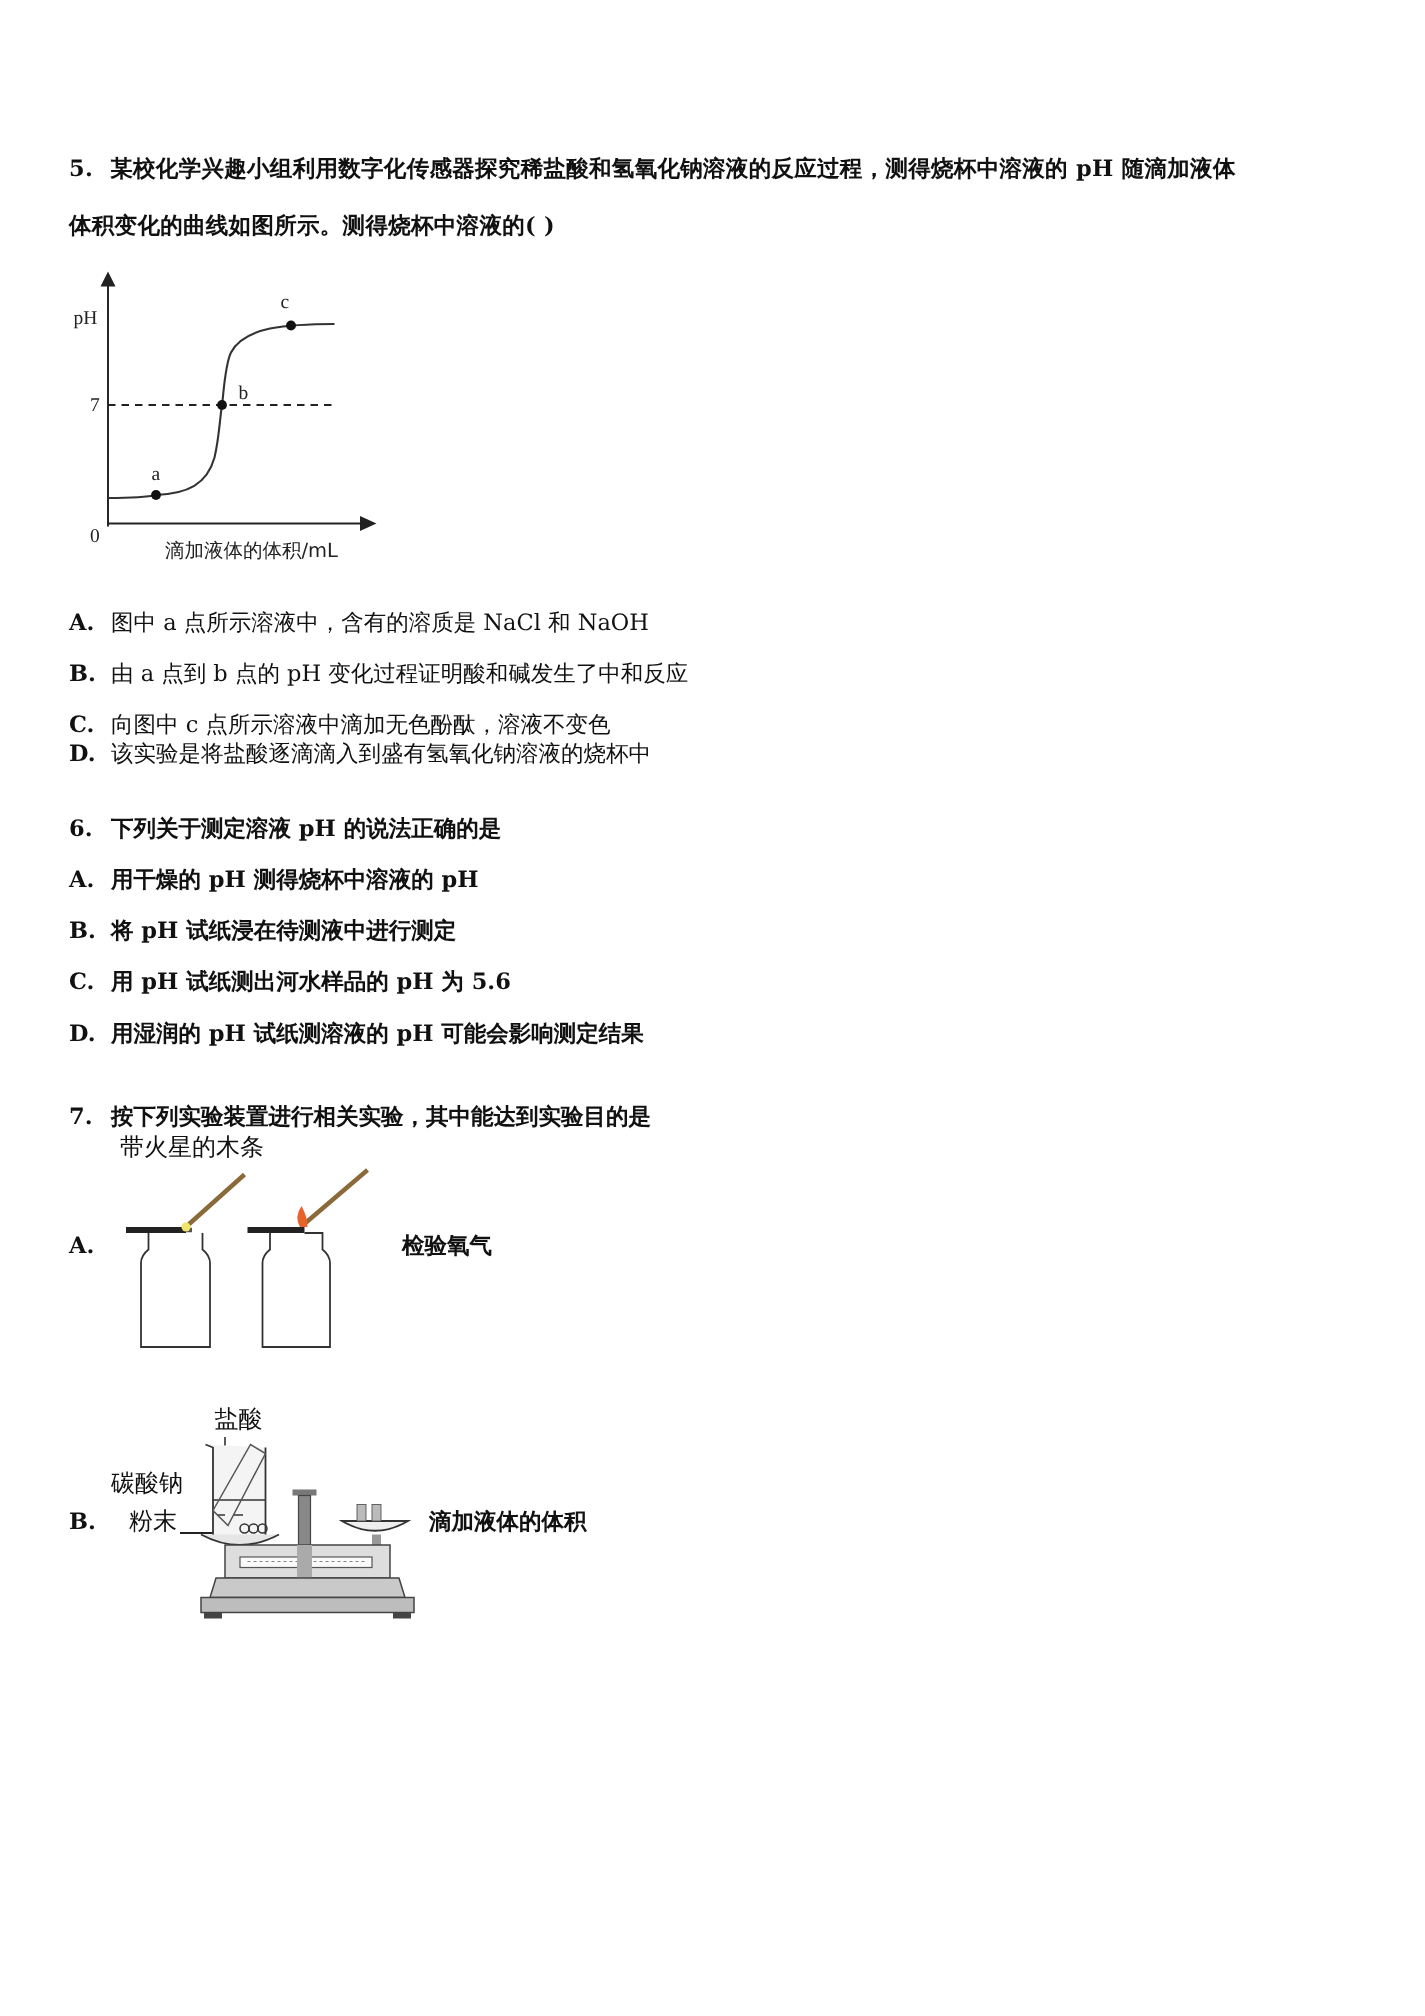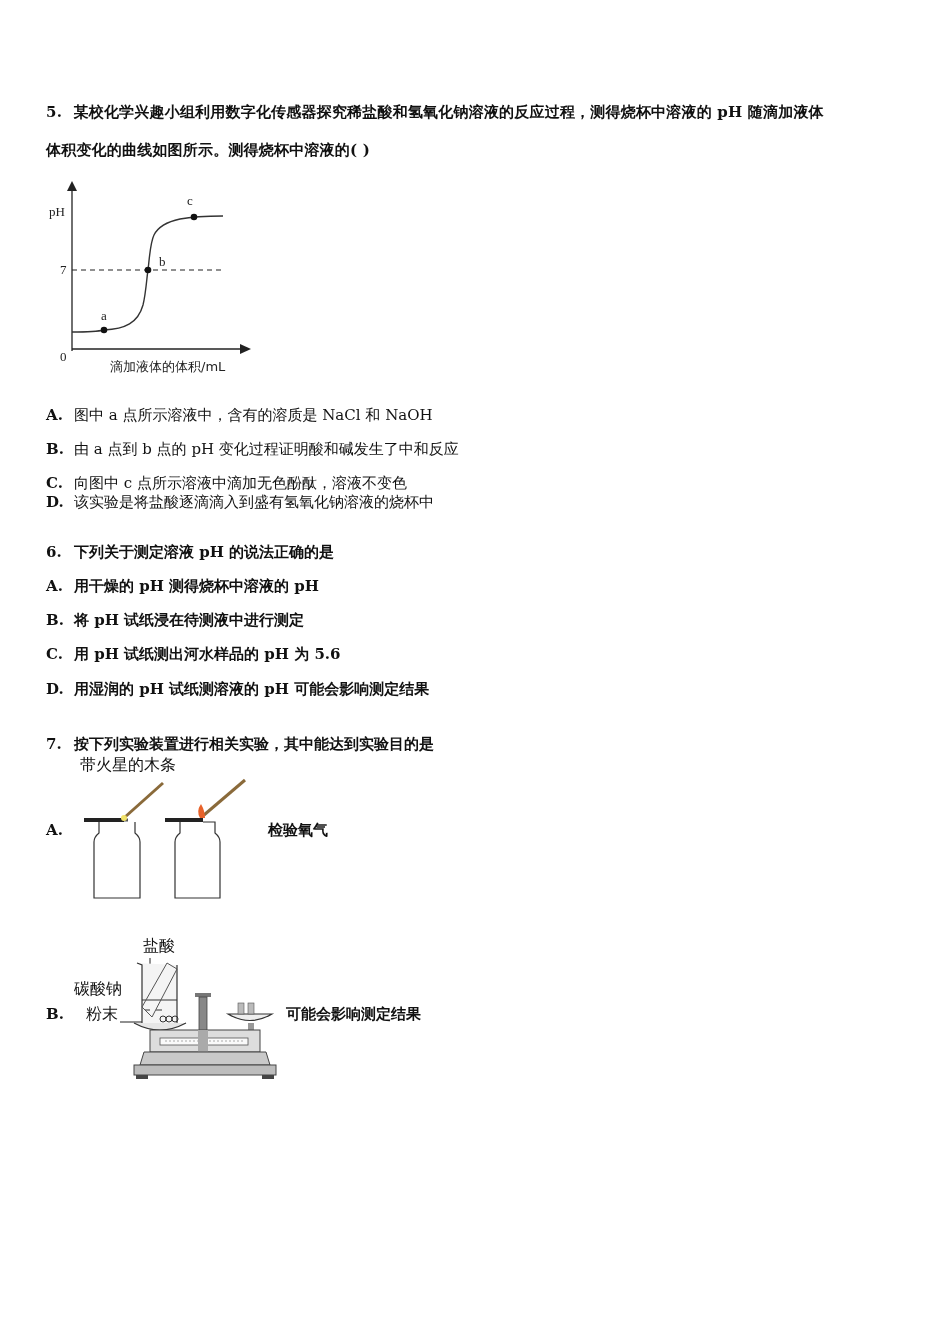--- a/index.html
+++ b/index.html
@@ -135,13 +135,13 @@
   <rect x="30" y="75" width="110" height="22" fill="#ddd" stroke="#444" stroke-width="1"></rect>
   <rect x="40" y="83" width="88" height="7" fill="#fafafa" stroke="#555" stroke-width="0.8"></rect>
   <line x1="45" y1="86" x2="125" y2="86" stroke="#777" stroke-width="0.6" stroke-dasharray="2,2"></line>
   <rect x="78" y="75" width="10" height="22" fill="#aaa"></rect>
 
   <path d="M24,97 L146,97 L150,110 L20,110 Z" fill="#c9c9c9" stroke="#444" stroke-width="1"></path>
   <rect x="14" y="110" width="142" height="10" fill="#bdbdbd" stroke="#444" stroke-width="1"></rect>
   <rect x="16" y="120" width="12" height="4" fill="#444"></rect>
   <rect x="142" y="120" width="12" height="4" fill="#444"></rect>
 </svg>
-<div class="side-label" style="left:286px; top:1005px;">可能会影响测定结果</div>
+<div class="side-label" style="left:286px; top:1005px;">滴加液体的体积</div>
 
 </body></html>

